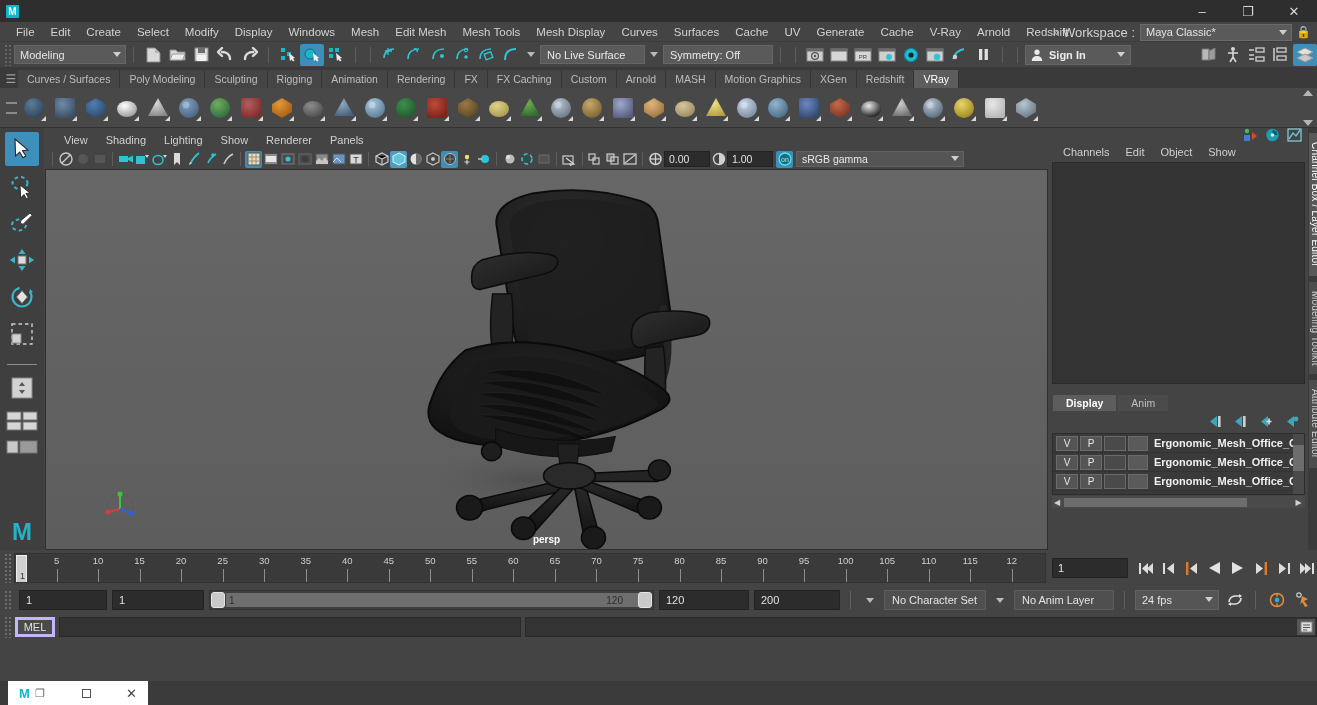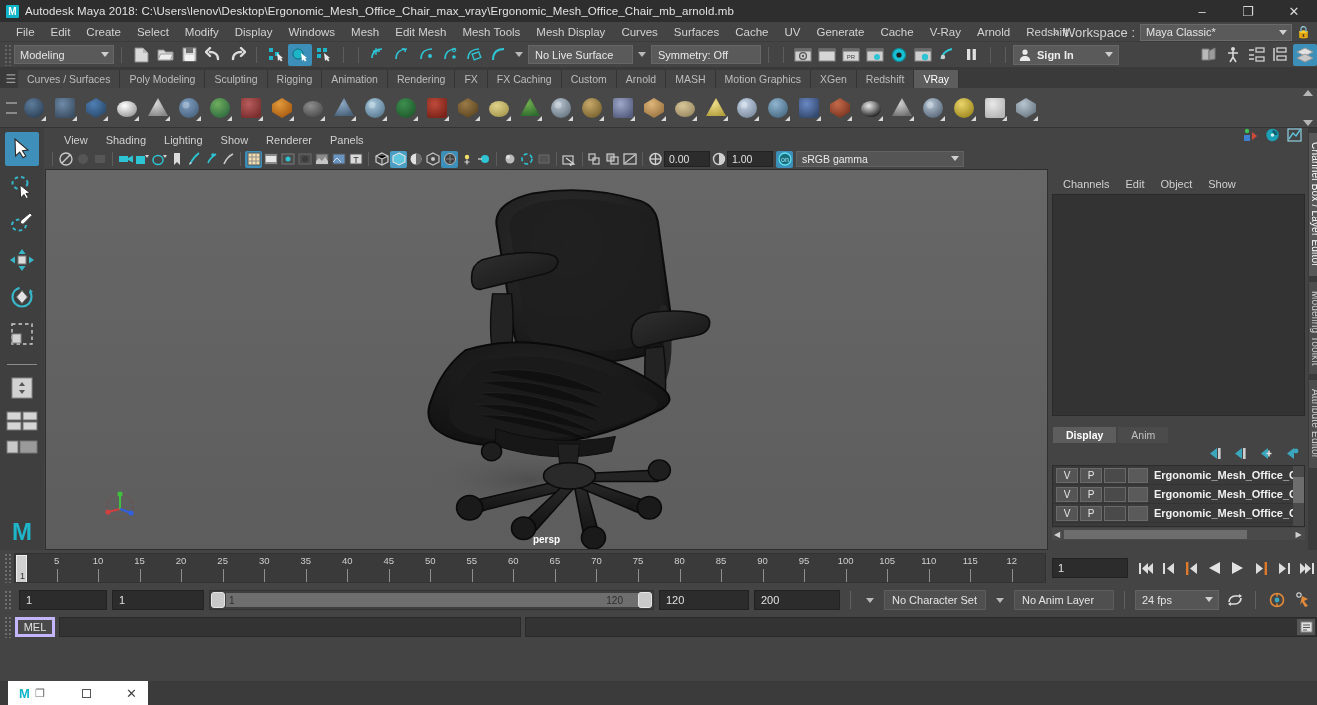--- a/index.html
+++ b/index.html
@@ -48,21 +48,21 @@
 
   
   .statusbar{
     height:26px; background:#444444; display:flex; align-items:center; padding-left:4px;
     border-bottom:1px solid #3a3a3a;
   }
   .drag-dots{ width:7px; height:22px; margin-right:3px;
     background-image:radial-gradient(#6d6d6d 1px, transparent 1.1px);
     background-size:4px 4px; opacity:.8;}
   .mode-combo{
-    width:100px;height:19px;background:#5a5a5a;border:1px solid #666;
+    width:112px;height:19px;background:#5a5a5a;border:1px solid #666;
     display:flex;align-items:center;padding-left:5px;font-size:11px;color:#e4e4e4;position:relative;
   }
   .mode-combo .ca{ position:absolute;right:4px;top:6px;width:0;height:0;
      border-left:4px solid transparent;border-right:4px solid transparent;border-top:5px solid #cfcfcf;}
   .sep{ width:1px;height:16px;background:#5d5d5d;margin:0 7px; }
   .sepl{ width:1px;height:18px;background:#606060;margin:0 5px; }
   .tbtn{ width:24px;height:22px;display:flex;align-items:center;justify-content:center;
       border-radius:2px; position:relative;}
   .tbtn.on{ background:#3c8fb8; }
   .field-combo{
@@ -136,21 +136,21 @@
   .viewport{ flex:1; background:#1d4ed8; position:relative; overflow:hidden; border:1px solid #2f2f2f;}
   .persp-label{ position:absolute;left:50%;transform:translateX(-50%);bottom:4px;
      font-size:10px;font-weight:bold;color:#ffffff;}
   .axis-gizmo{ position:absolute;left:56px;bottom:26px;width:36px;height:36px;}
 
   
   .rightpanel{ width:268px; background:#444; display:flex; }
   .rp-inner{ flex:1; display:flex;flex-direction:column; }
   .rp-toprow{ height:14px; display:flex; justify-content:flex-end; align-items:center;
       padding-right:6px; gap:7px;}
-  .cb-menubar{ height:20px; display:flex; align-items:center; padding-left:6px;margin-top:32px;}
+  .cb-menubar{ height:20px; display:flex; align-items:center; padding-left:6px;}
   .cb-mi{ padding:0 8px;font-size:11px;color:#d0d0d0;}
   .cb-body{ flex:0 0 222px; background:#333333; margin:0 3px; border:1px solid #2a2a2a;}
   .cb-spacer{ height:10px; }
   .le-tabs{ height:17px; display:flex; align-items:flex-end; padding-left:4px;}
   .le-tab{height:16px;line-height:16px;padding:0 13px;font-size:10.5px;background:#4b4b4b;
      color:#c0c0c0;margin-right:2px;}
   .le-tab.active{ background:#5d5d5d;color:#ffffff;font-weight:bold;}
   .le-menubar{height:19px;display:flex;align-items:center;padding-left:6px;}
   .le-mi{padding:0 7px;font-size:11px;color:#d0d0d0;}
   .le-btnrow{height:20px;display:flex;align-items:center;justify-content:flex-end;
@@ -230,21 +230,20 @@
   .tb-sq{ position:absolute;left:74px;width:9px;height:9px;border:1.4px solid #555;}
   .tb-x{ position:absolute;left:118px;font-size:13px;color:#444;}
 </style>
 </head>
 <body>
 
 <div class="app">
 
   <div class="titlebar">
     <div class="title-logo">M</div>
-    <div class="title-text">Autodesk Maya 2018: C:\Users\lenov\Desktop\Ergonomic_Mesh_Office_Chair_max_vray\Ergonomic_Mesh_Office_Chair_mb_arnold.mb</div>
     <div class="win-btns">
       <div class="win-btn">–</div>
       <div class="win-btn">❐</div>
       <div class="win-btn close">✕</div>
     </div>
   </div>
 
   <div class="menubar" id="menubar">
     <div class="menu-item">File</div>
       <div class="menu-item">Edit</div>

